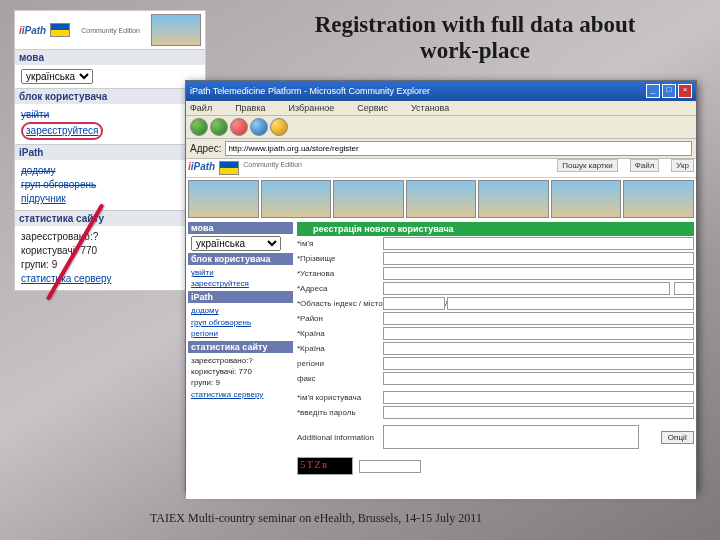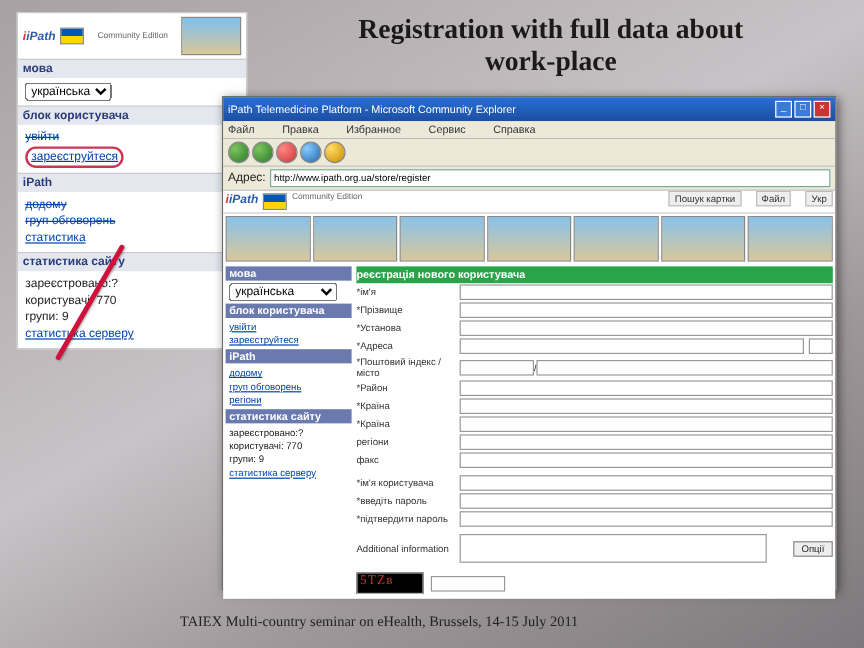--- a/index.html
+++ b/index.html
@@ -1,17 +1,17 @@
 <!DOCTYPE html>
 <html><head>
 <meta charset="utf-8">
 <style>
   html,body{margin:0;padding:0;font-family:Arial,sans-serif;font-size:10px;color:#222}
   .slide{position:relative;width:720px;height:540px;background:linear-gradient(150deg,#a8a1a4 0%,#c8c3c6 45%,#9e989b 70%,#7d787b 100%);overflow:hidden}
-  .title{position:absolute;top:12px;right:76px;width:370px;text-align:center;font-family:Georgia,'Times New Roman',serif;font-size:23px;font-weight:bold;color:#1a1a1a;line-height:1.15}
+  .title{position:absolute;top:12px;right:60px;width:370px;text-align:center;font-family:Georgia,'Times New Roman',serif;font-size:23px;font-weight:bold;color:#1a1a1a;line-height:1.15}
   .footer{position:absolute;bottom:14px;left:150px;font-family:Georgia,serif;font-size:12px;color:#222}
   
   .leftpanel{position:absolute;top:10px;left:14px;width:190px;background:#fff;border:1px solid #ccc}
   .lp-header{display:flex;align-items:center;padding:3px 4px}
   .lp-logo{font-style:italic;font-weight:bold;color:#2a5caa}
   .lp-logo i{color:#d33}
   .lp-flag{width:18px;height:12px;margin-left:4px;background:linear-gradient(#0057b7 50%,#ffd500 50%);border:1px solid #888}
   .lp-ce{font-size:7px;color:#666;margin-left:auto}
   .lp-thumb{width:48px;height:30px;margin-left:auto;background:linear-gradient(#7ec0ee,#d9c79a);border:1px solid #888}
   .lp-sechdr{background:#e5e7ef;color:#2a3b7a;font-weight:bold;padding:2px 4px;font-size:10px;border-top:1px solid #ccc}
@@ -41,21 +41,21 @@
   .topnav{margin-left:auto;font-size:8px;color:#333}
   .topnav span{border:1px solid #bbb;background:#eee;padding:1px 4px;margin-left:12px}
   .banner{display:flex;gap:2px;padding:2px}
   .bimg{flex:1;height:36px;background:linear-gradient(#87c2ea,#d9c79a);border:1px solid #888}
   .main{display:flex}
   .side{width:105px;padding:2px}
   .sechdr{background:#6a7aaf;color:#fff;font-weight:bold;font-size:9px;padding:1px 3px}
   .sbody{background:#fff;font-size:8px;padding:2px 3px;line-height:1.4}
   .sbody .lp-link{font-size:8px}
   .formarea{flex:1;padding:2px}
-  .fhdr{background:#28a548;color:#fff;font-size:9px;font-weight:bold;padding:2px 0}
+  .fhdr{background:#28a548;color:#fff;font-size:9px;font-weight:bold;padding:2px 16px}
   .frow{display:flex;align-items:center;font-size:8px;padding:1px 0}
   .flabel{width:86px;color:#333}
   .finput{flex:1;height:11px;border:1px solid #999;background:#fff}
   .finput.short{flex:0 0 60px}
   .num{width:18px;height:11px;border:1px solid #999;background:#fff;margin-left:4px}
   .btn{font-size:8px;border:1px solid #888;background:#eee;padding:1px 6px;margin-left:22px}
   .captcha{display:inline-block;width:50px;height:16px;background:#000000;border:1px solid #aaa;font-family:serif;font-size:11px;color:#c33;letter-spacing:1px;padding:0 2px}
 </style>
 </head>
 <body>
@@ -76,21 +76,21 @@
     </div>
     <div class="lp-sechdr">блок користувача</div>
     <div class="lp-body">
       <div class="struck">увійти</div>
       <span class="highlight">зареєструйтеся</span>
     </div>
     <div class="lp-sechdr">iPath</div>
     <div class="lp-body">
       <div class="struck">додому</div>
       <div class="struck">груп обговорень</div>
-      <div class="lp-link">статистика</div>
+      <div class="lp-link">підручник</div>
     </div>
     <div class="lp-sechdr">статистика сайту</div>
     <div class="lp-body">
       <div>зареєстровано:?</div>
       <div>користувачі: 770</div>
       <div>групи: 9</div>
       <div class="lp-link">статистика серверу</div>
     </div>
   </div>
   <div class="redline"></div>
@@ -98,21 +98,21 @@
   <div class="browser">
     <div class="titlebar">
       <span>iPath Telemedicine Platform - Microsoft Community Explorer</span>
       <span class="winbtns">
         <span class="winbtn min">_</span>
         <span class="winbtn max">□</span>
         <span class="winbtn">×</span>
       </span>
     </div>
     <div class="menubar">
-      <span>Файл</span><span>Правка</span><span>Избранное</span><span>Сервис</span><span>Справка</span>
+      <span>Файл</span><span>Правка</span><span>Избранное</span><span>Сервис</span><span>Установа</span>
     </div>
     <div class="toolbar">
       <span class="tbtn"></span>
       <span class="tbtn"></span>
       <span class="tbtn b"></span>
       <span class="tbtn c"></span>
       <span class="tbtn d"></span>
     </div>
     <div class="addr">
       <span>Адрес:</span>
@@ -171,21 +171,21 @@
             </div>
           <div class="frow">
               <span class="flabel">*Установа</span>
               <span class="finput"></span>
             </div>
           <div class="frow">
               <span class="flabel">*Адреса</span>
               <span class="finput"></span>
               <span class="num"></span>
             </div>
-          <div class="frow"><span class="flabel">*Поштовий індекс / місто</span><span class="finput short"></span> / <span class="finput"></span></div>
+          <div class="frow"><span class="flabel">*Область індекс / місто</span><span class="finput short"></span> / <span class="finput"></span></div>
           <div class="frow">
               <span class="flabel">*Район</span>
               <span class="finput"></span>
             </div>
           <div class="frow">
               <span class="flabel">*Країна</span>
               <span class="finput"></span>
             </div>
           <div class="frow">
               <span class="flabel">*Країна</span>
@@ -199,24 +199,20 @@
               <span class="flabel">факс</span>
               <span class="finput"></span>
             </div>
           <div style="height:4px"></div>
           <div class="frow">
               <span class="flabel">*ім'я користувача</span>
               <span class="finput"></span>
             </div>
           <div class="frow">
               <span class="flabel">*введіть пароль</span>
-              <span class="finput"></span>
-            </div>
-          <div class="frow">
-              <span class="flabel">*підтвердити пароль</span>
               <span class="finput"></span>
             </div>
           <div style="height:4px"></div>
           <div class="frow">
               <span class="flabel">Additional information</span>
               <span class="finput" style="height:22px"></span>
               <span class="btn">Опції</span>
             </div>
           <div style="height:6px"></div>
           <div class="frow">

